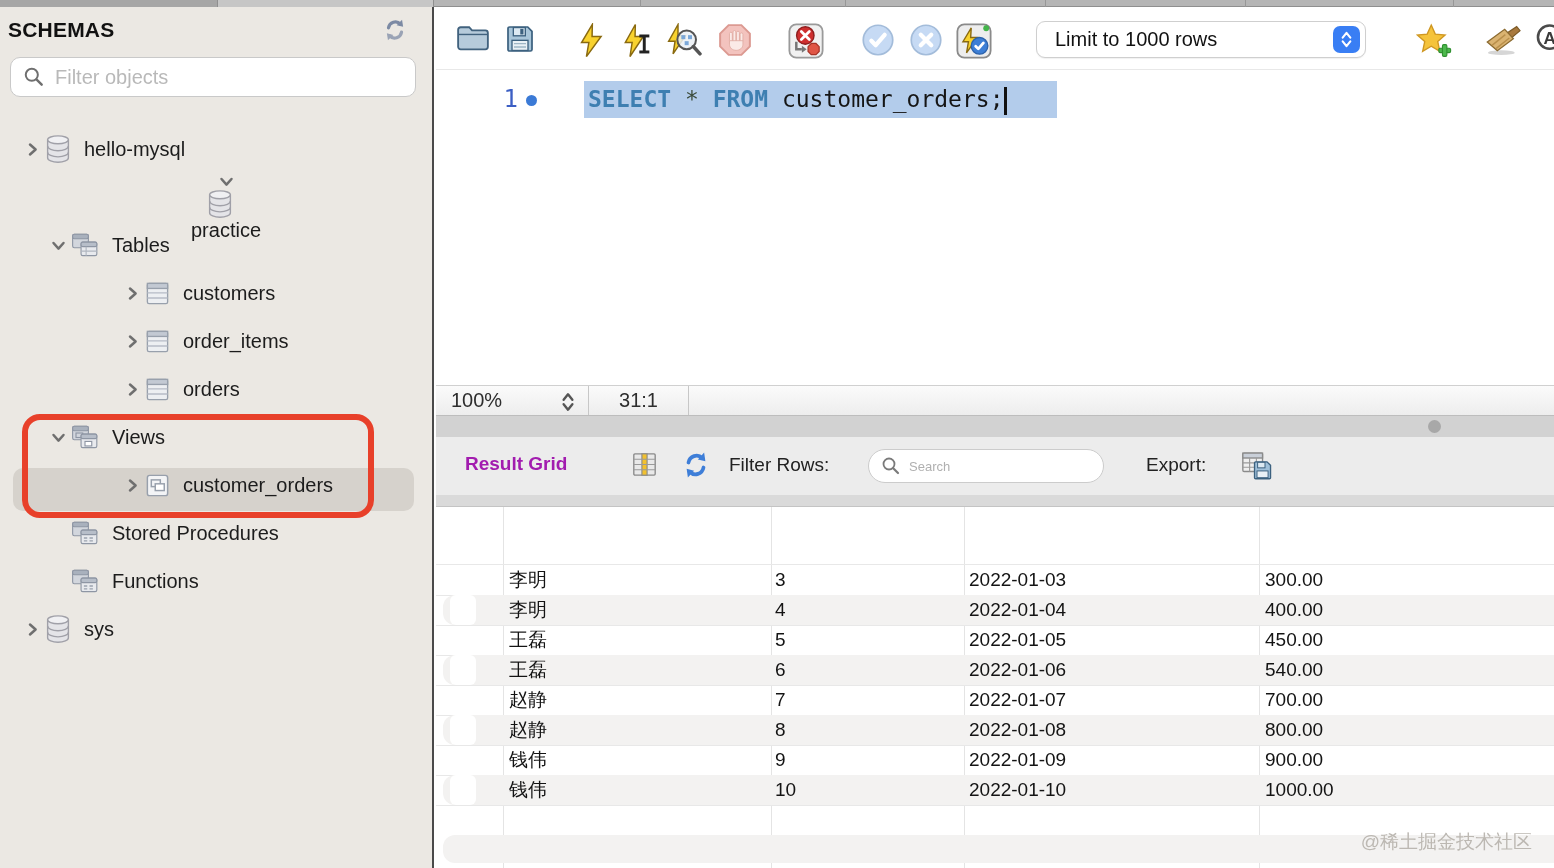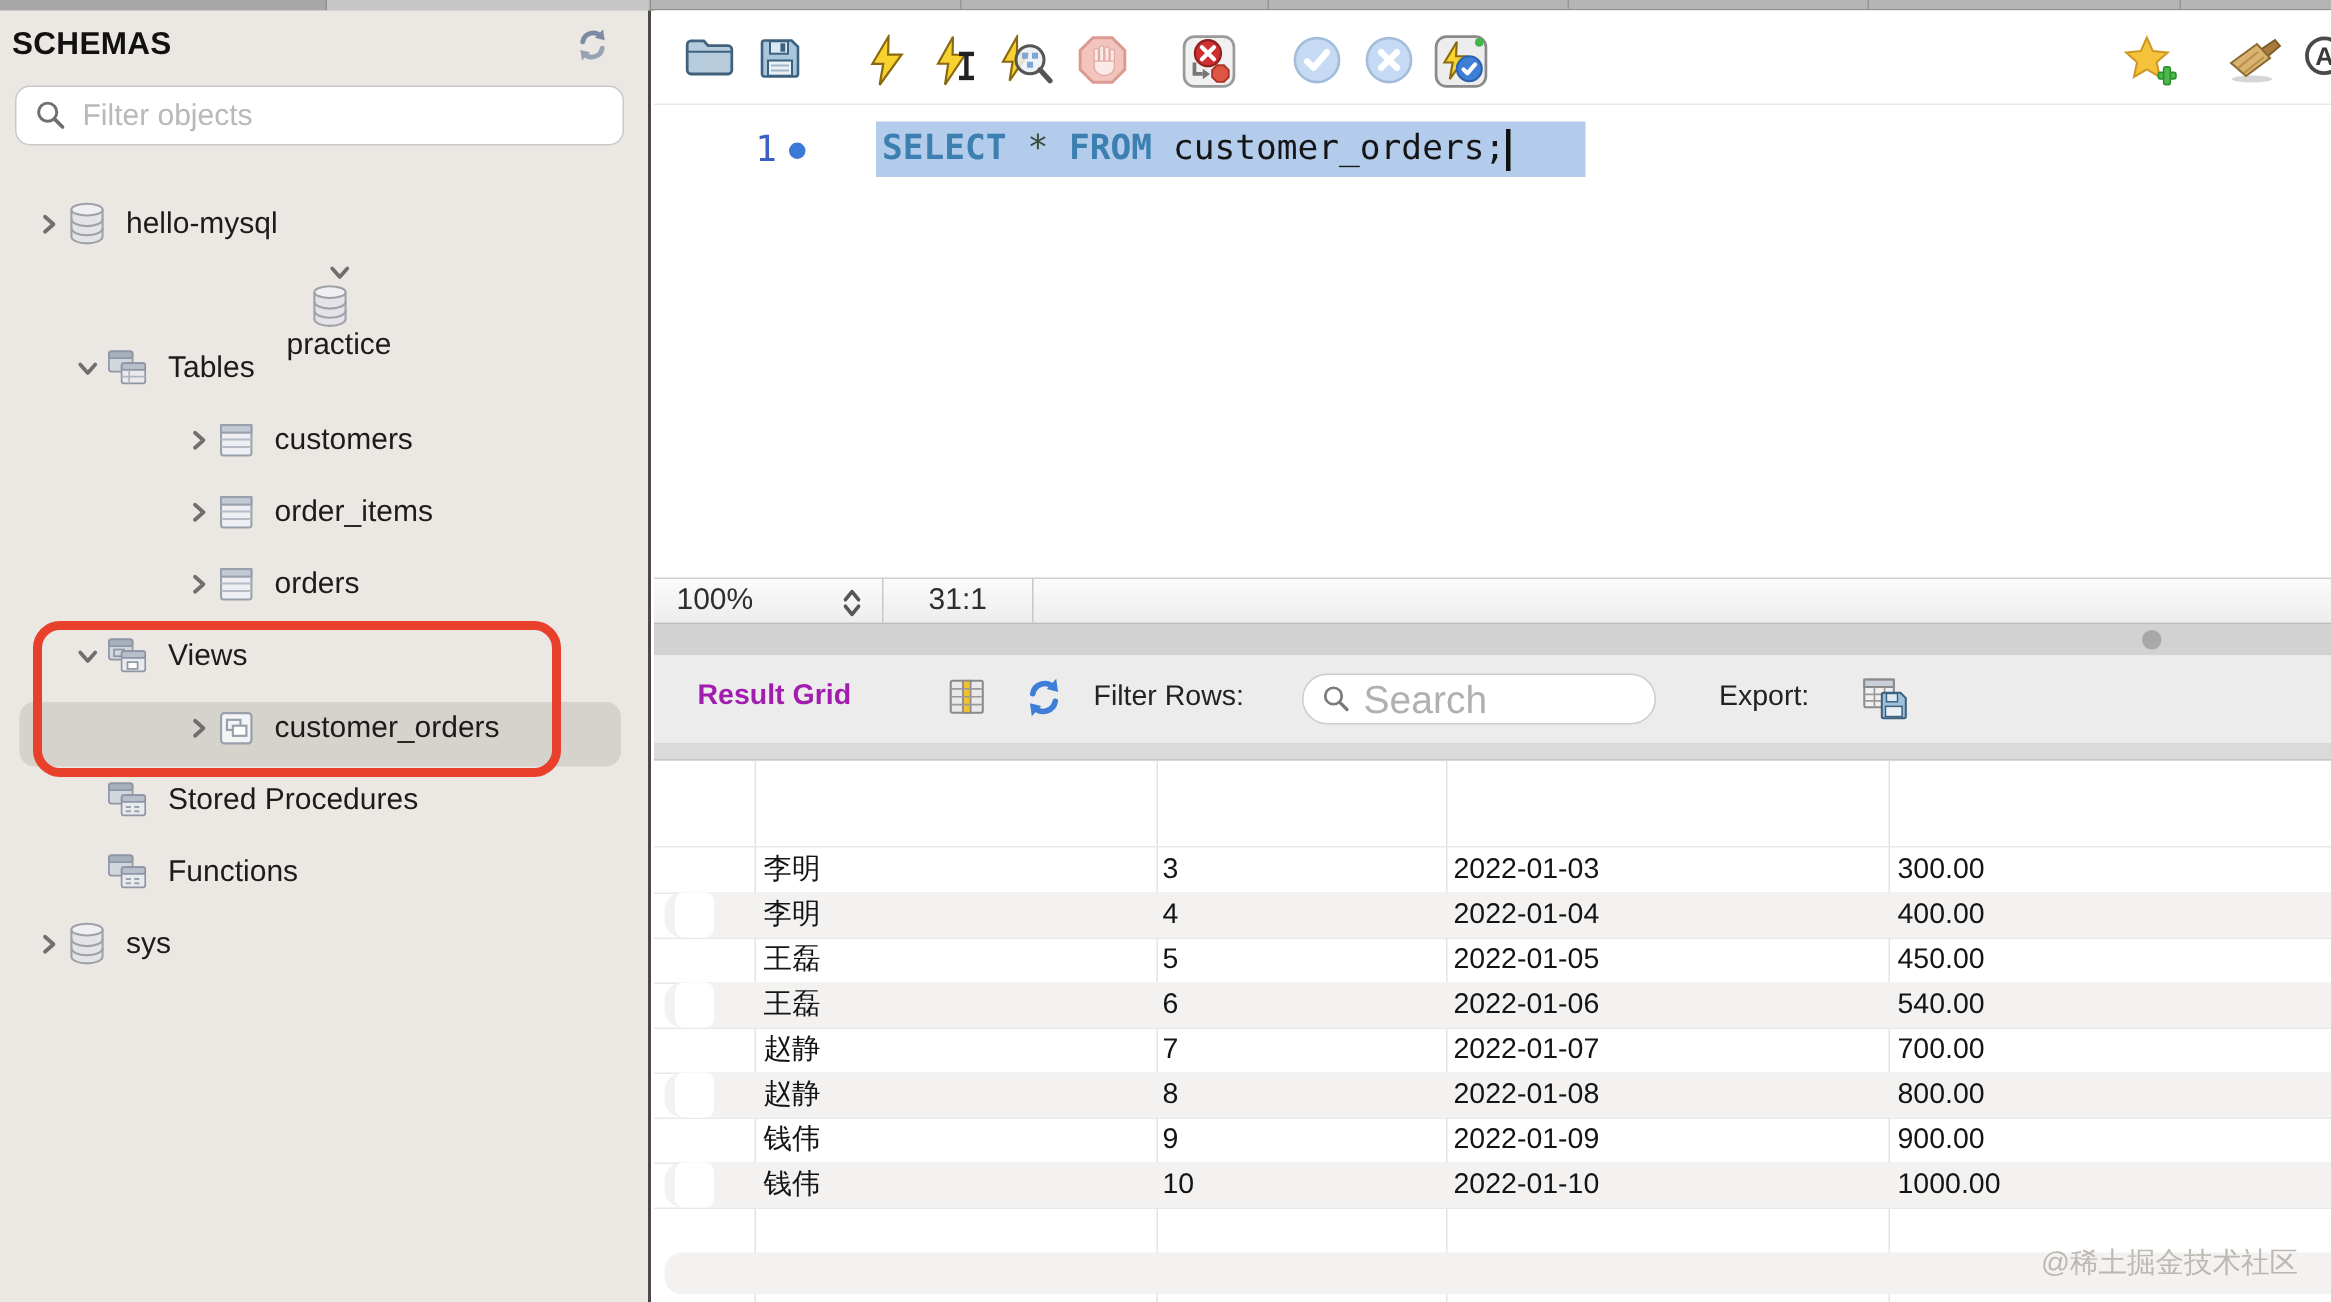--- a/index.html
+++ b/index.html
@@ -92,21 +92,21 @@
   
   .rg-toolbar { position:absolute; left:0; top:430px; width:100%; height:58px; background:#ececec; }
   .rg-title { position:absolute; left:29px; top:16px; font-size:19px; font-weight:bold; color:#a21caf; }
   .rg-icon { position:absolute; top:14px; }
   .rg-label { position:absolute; top:17px; font-size:19px; color:#222; }
   .rg-search {
     position:absolute; left:432px; top:12px; width:236px; height:34px; background:#fff;
     border:1px solid #ccc; border-radius:17px; display:flex; align-items:center; padding:0 12px;
   }
   .rg-search svg { margin-right:8px; flex:0 0 auto; }
-  .rg-search input { border:none; outline:none; flex:1; font-size:26px; color:#333; background:transparent; font-family:"Liberation Sans", sans-serif; }
+  .rg-search input { border:none; outline:none; flex:1; font-size:13px; color:#333; background:transparent; font-family:"Liberation Sans", sans-serif; }
   .rg-search input::placeholder { color:#b0b0b0; }
 
   
   .grid { position:absolute; left:0; top:488px; width:100%; bottom:0; background:#fff; }
   .grid-topstrip { position:absolute; left:0; top:0; width:100%; height:12px; background:#dadada; border-bottom:1px solid #c4c4c4; }
   .grid-header { position:absolute; left:0; top:12px; width:100%; height:45px; background:#fff; border-bottom:1px solid #cacaca; }
   .gh-cell { position:absolute; top:0; height:45px; line-height:45px; font-size:19px; color:#1b1b1b; }
   .vline { position:absolute; top:12px; bottom:0; width:1px; background:#e4e4e4; }
   .hline { position:absolute; left:0; width:100%; height:1px; background:#e8e8e8; }
   .grow { position:absolute; left:0; width:100%; height:30px; }
@@ -413,20 +413,29 @@
       <div class="tb" style="left:520px">
         <svg width="36" height="36" viewBox="0 0 26 26">
           <rect x="1" y="1" width="24" height="24" rx="5" fill="#ededed" stroke="#8a8a8a" stroke-width="1.3"></rect>
           <polygon points="11,3.5 5,13.5 9,13.5 7.6,21.5 15.5,10.5 10.6,10.5" fill="#f8d22e" stroke="#8a6a10" stroke-width="1"></polygon>
           <circle cx="17" cy="16.5" r="6" fill="#3d7fd6" stroke="#2c62ab" stroke-width="1"></circle>
           <path d="M14.2 16.8 l1.9 1.9 l3.7-4.3" fill="none" stroke="#fff" stroke-width="2" stroke-linecap="round" stroke-linejoin="round"></path>
           <circle cx="21.8" cy="3.8" r="2.1" fill="#43b54a"></circle>
         </svg>
       </div>
 
+      <div class="limit-select">
+        <span>Limit to 1000 rows</span>
+        <span class="limit-stepper">
+          <svg width="15" height="21" viewBox="0 0 14 22">
+            <polyline points="3,9 7,4 11,9" fill="none" stroke="#fff" stroke-width="2.2" stroke-linecap="round" stroke-linejoin="round"></polyline>
+            <polyline points="3,13 7,18 11,13" fill="none" stroke="#fff" stroke-width="2.2" stroke-linecap="round" stroke-linejoin="round"></polyline>
+          </svg>
+        </span>
+      </div>
 
       <div class="tb" style="left:980px">
         <svg width="36" height="36" viewBox="0 0 26 26">
           <polygon points="11,1.5 13.9,8 21,8.7 15.7,13.4 17.2,20.4 11,16.8 4.8,20.4 6.3,13.4 1,8.7 8.1,8" fill="#f5c33b" stroke="#cf9722" stroke-width="1"></polygon>
           <rect x="16.5" y="18.2" width="8.5" height="3.2" rx="1" fill="#4cb84c" stroke="#2f8f2f" stroke-width=".8"></rect>
           <rect x="19.1" y="15.6" width="3.2" height="8.5" rx="1" fill="#4cb84c" stroke="#2f8f2f" stroke-width=".8"></rect>
         </svg>
       </div>
       <div class="tb" style="left:1048px">
         <svg width="40" height="34" viewBox="0 0 30 25">

